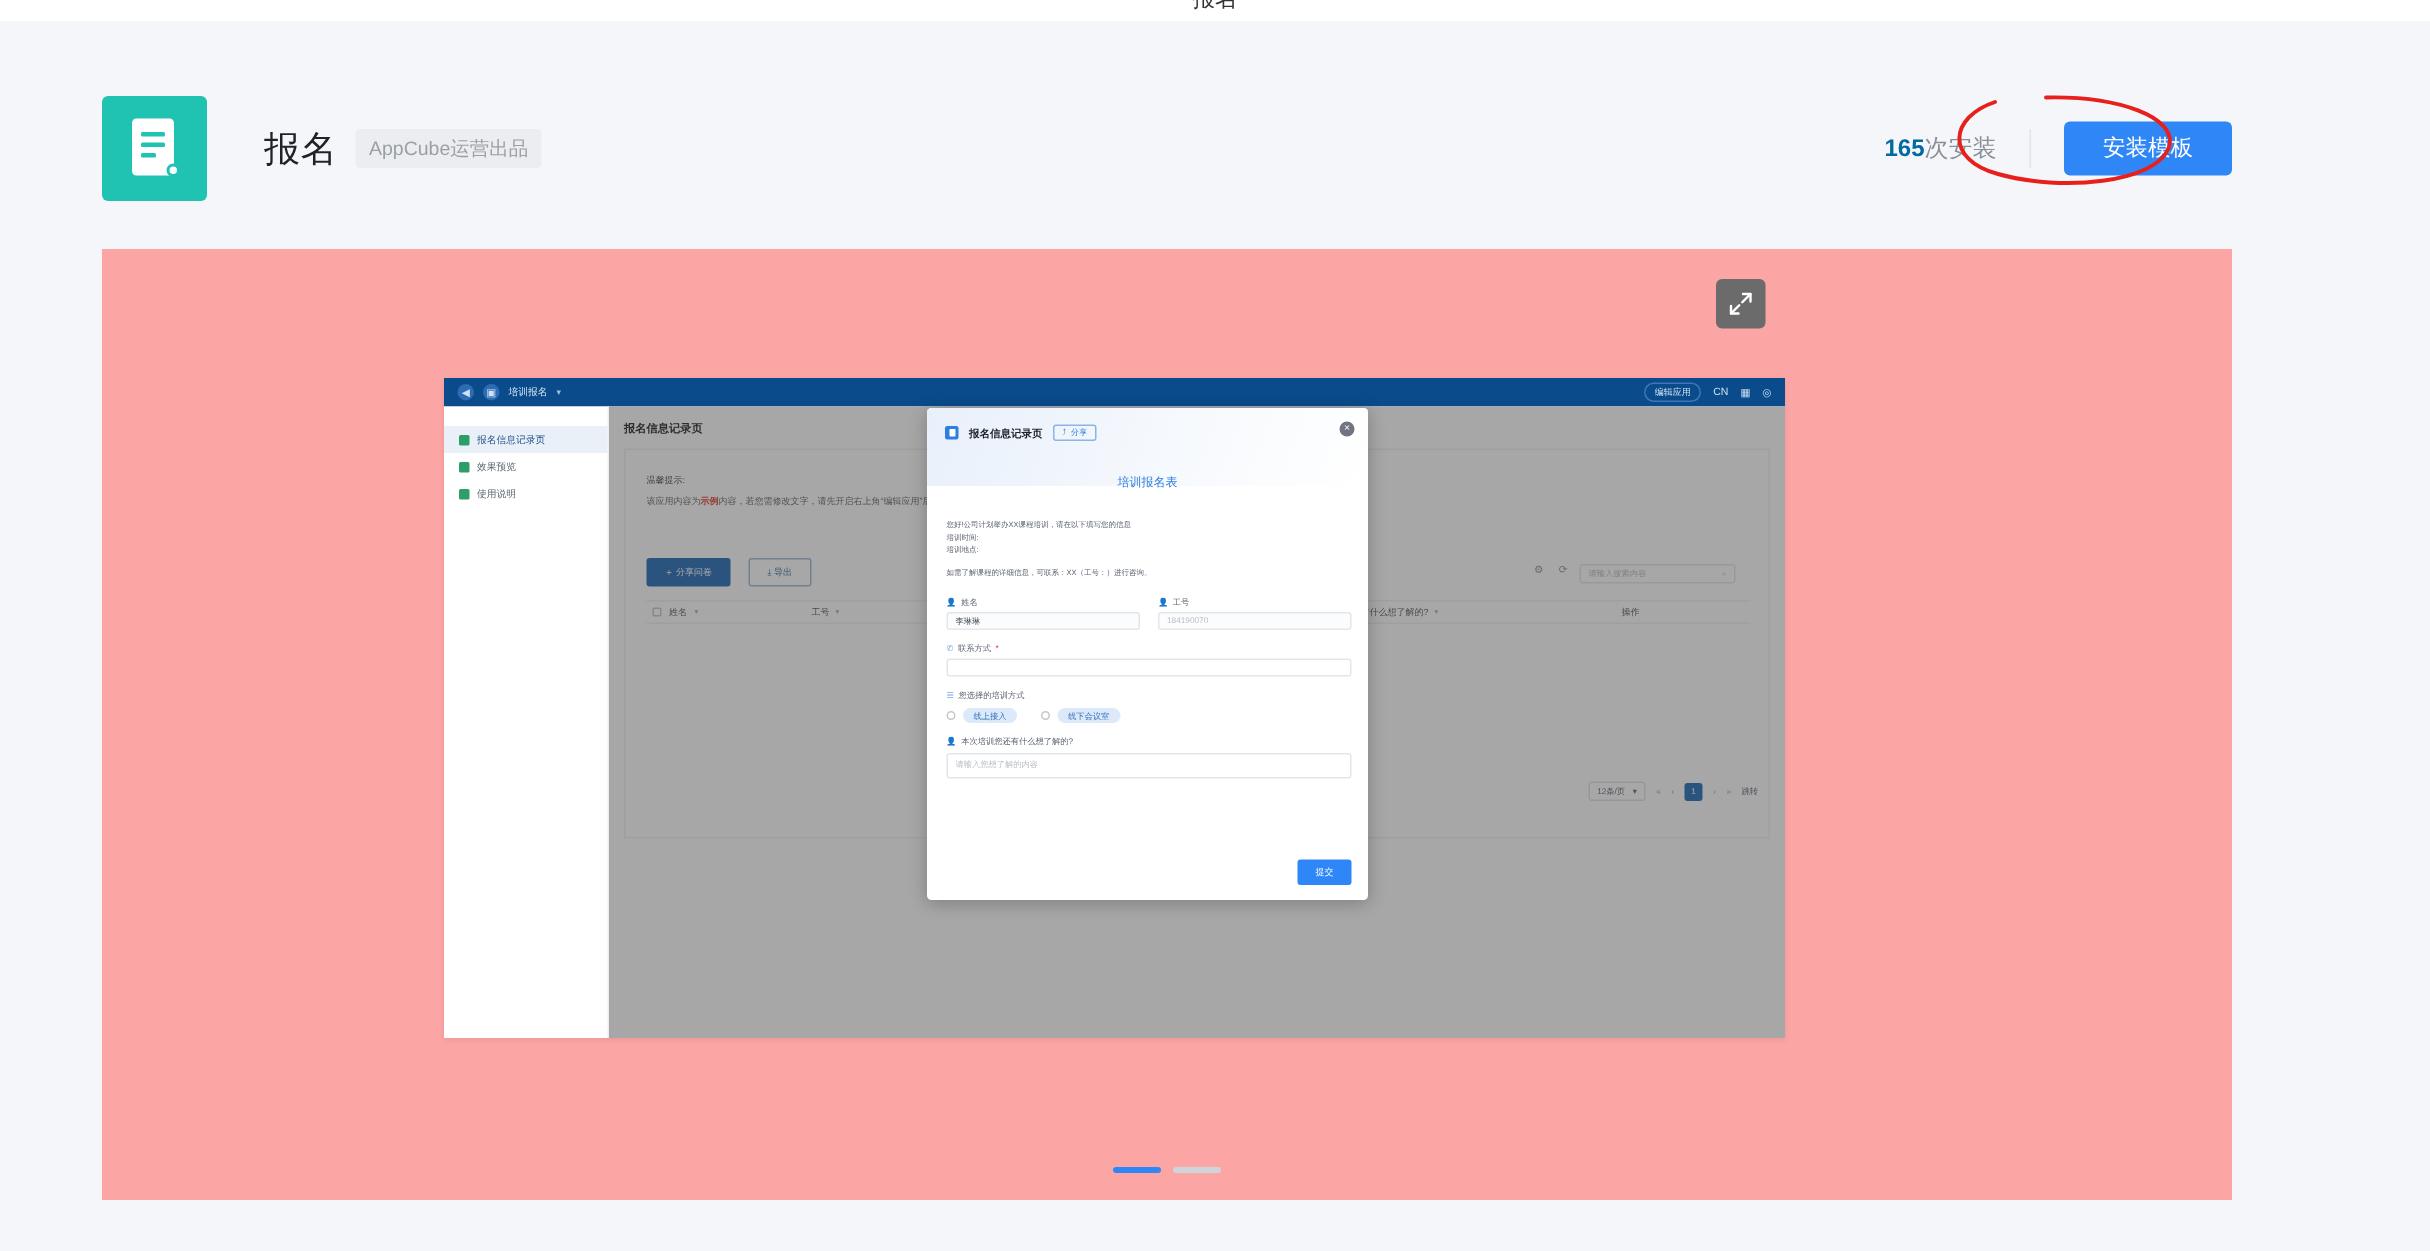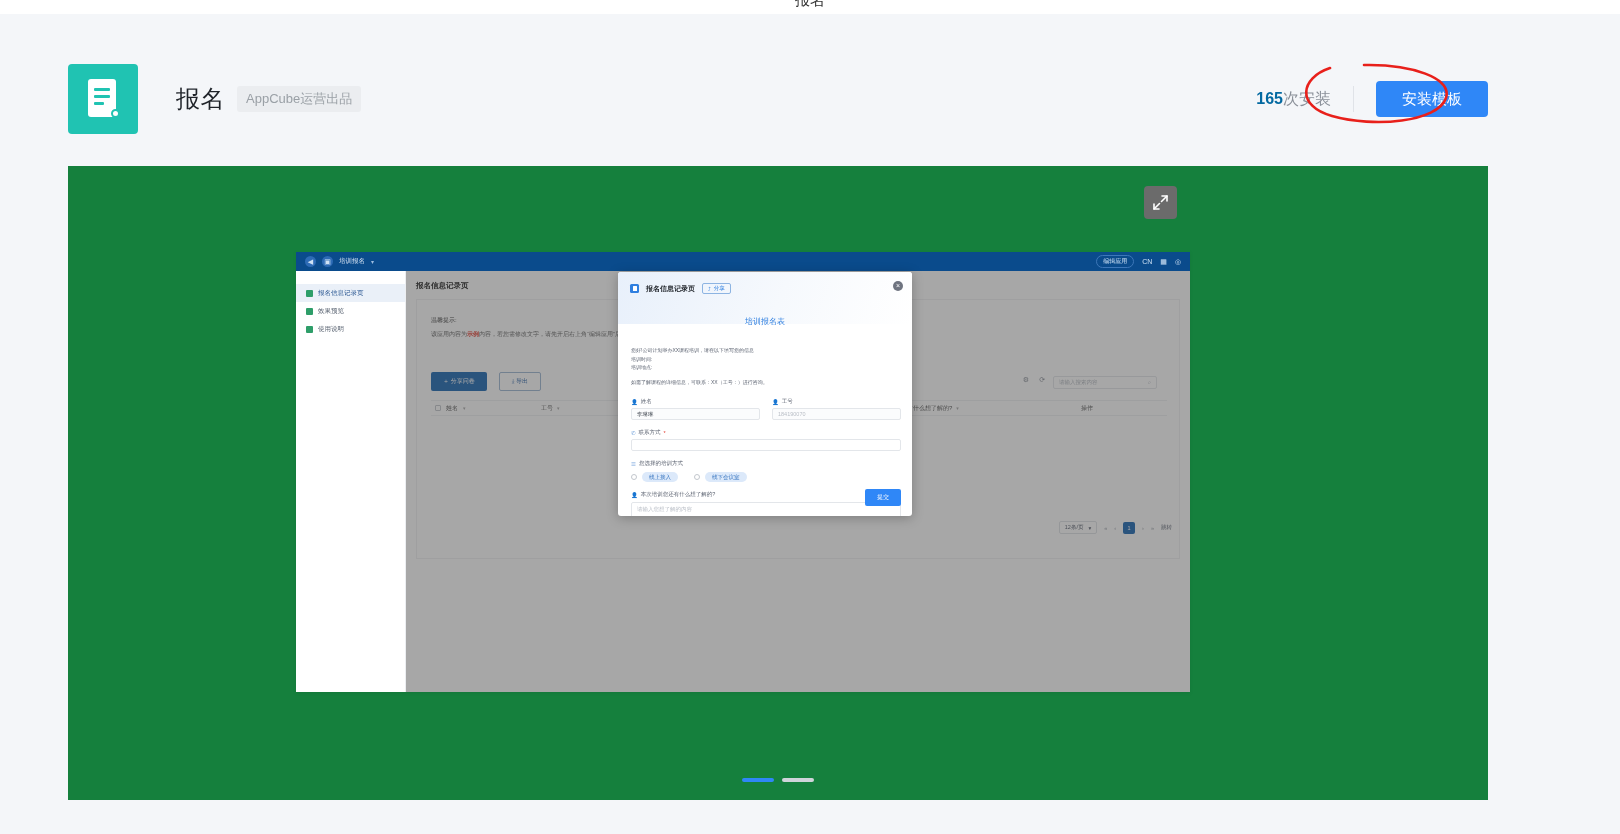--- a/index.html
+++ b/index.html
@@ -92,21 +92,21 @@
   .annot-circle {
     position: absolute; left: 1292px; top: 48px;
     width: 160px; height: 62px;
     pointer-events: none;
   }
 
   
   .preview-area {
     position: absolute; left: 68px; top: 152px;
     width: 1420px; height: 634px;
-    background: #15803d;
+    background: #fca5a5;
   }
   .expand-btn {
     position: absolute; left: 1076px; top: 20px;
     width: 33px; height: 33px;
     background: #6b6b6b; border-radius: 4px;
     display: flex; align-items: center; justify-content: center;
     cursor: pointer;
   }
 
   
@@ -209,21 +209,21 @@
   .pg-ar { color: #9aa0a8; }
 
   .shot-dim {
     position: absolute; left: 110px; top: 19px; width: 784px; height: 421px;
     background: rgba(60,60,60,0.45); pointer-events: none;
   }
 
   
   .modal {
     position: absolute; left: 322px; top: 20px;
-    width: 294px; height: 244px;
+    width: 294px; height: 328px;
     background: #ffffff; border-radius: 3px;
     box-shadow: 0 2px 12px rgba(0,0,0,0.25);
     overflow: hidden;
   }
   .modal-banner {
     position: absolute; left: 0; top: 0; width: 294px; height: 52px;
     background: linear-gradient(110deg,#e8f0fb 0%, #f6f9fd 55%, #ffffff 100%);
   }
   .modal-title-row {
     position: absolute; left: 12px; top: 11px;

